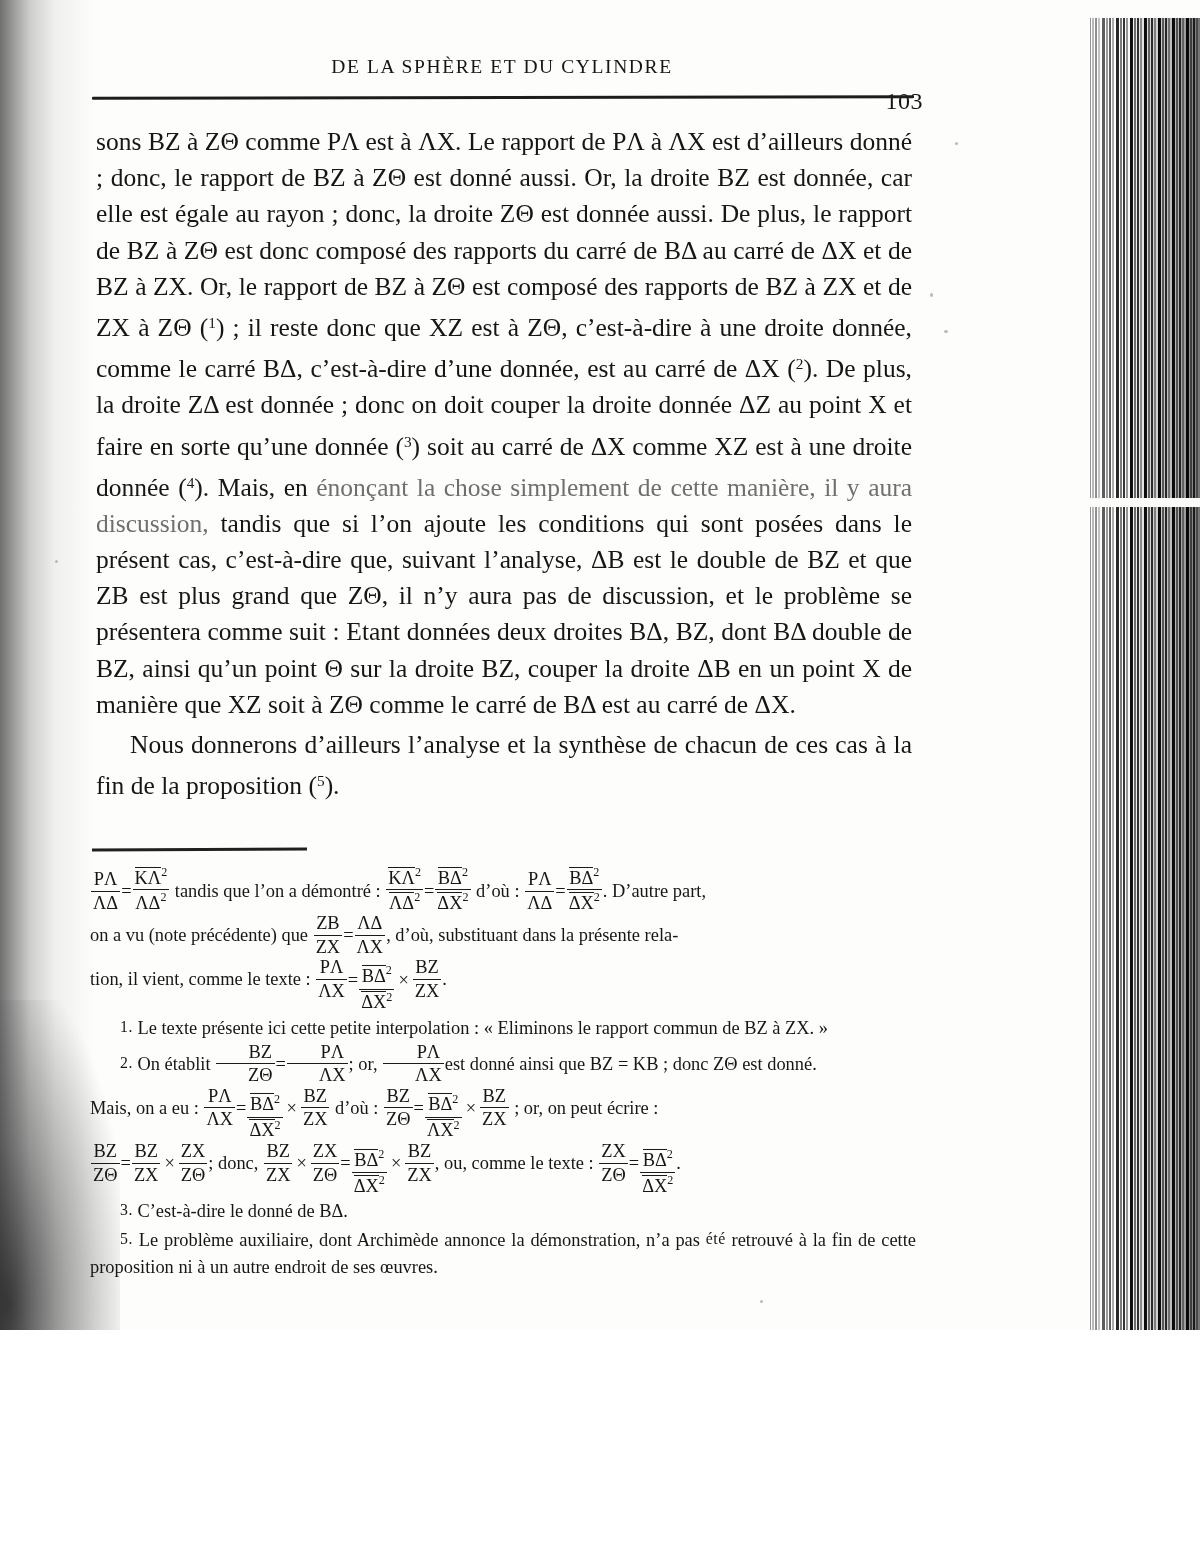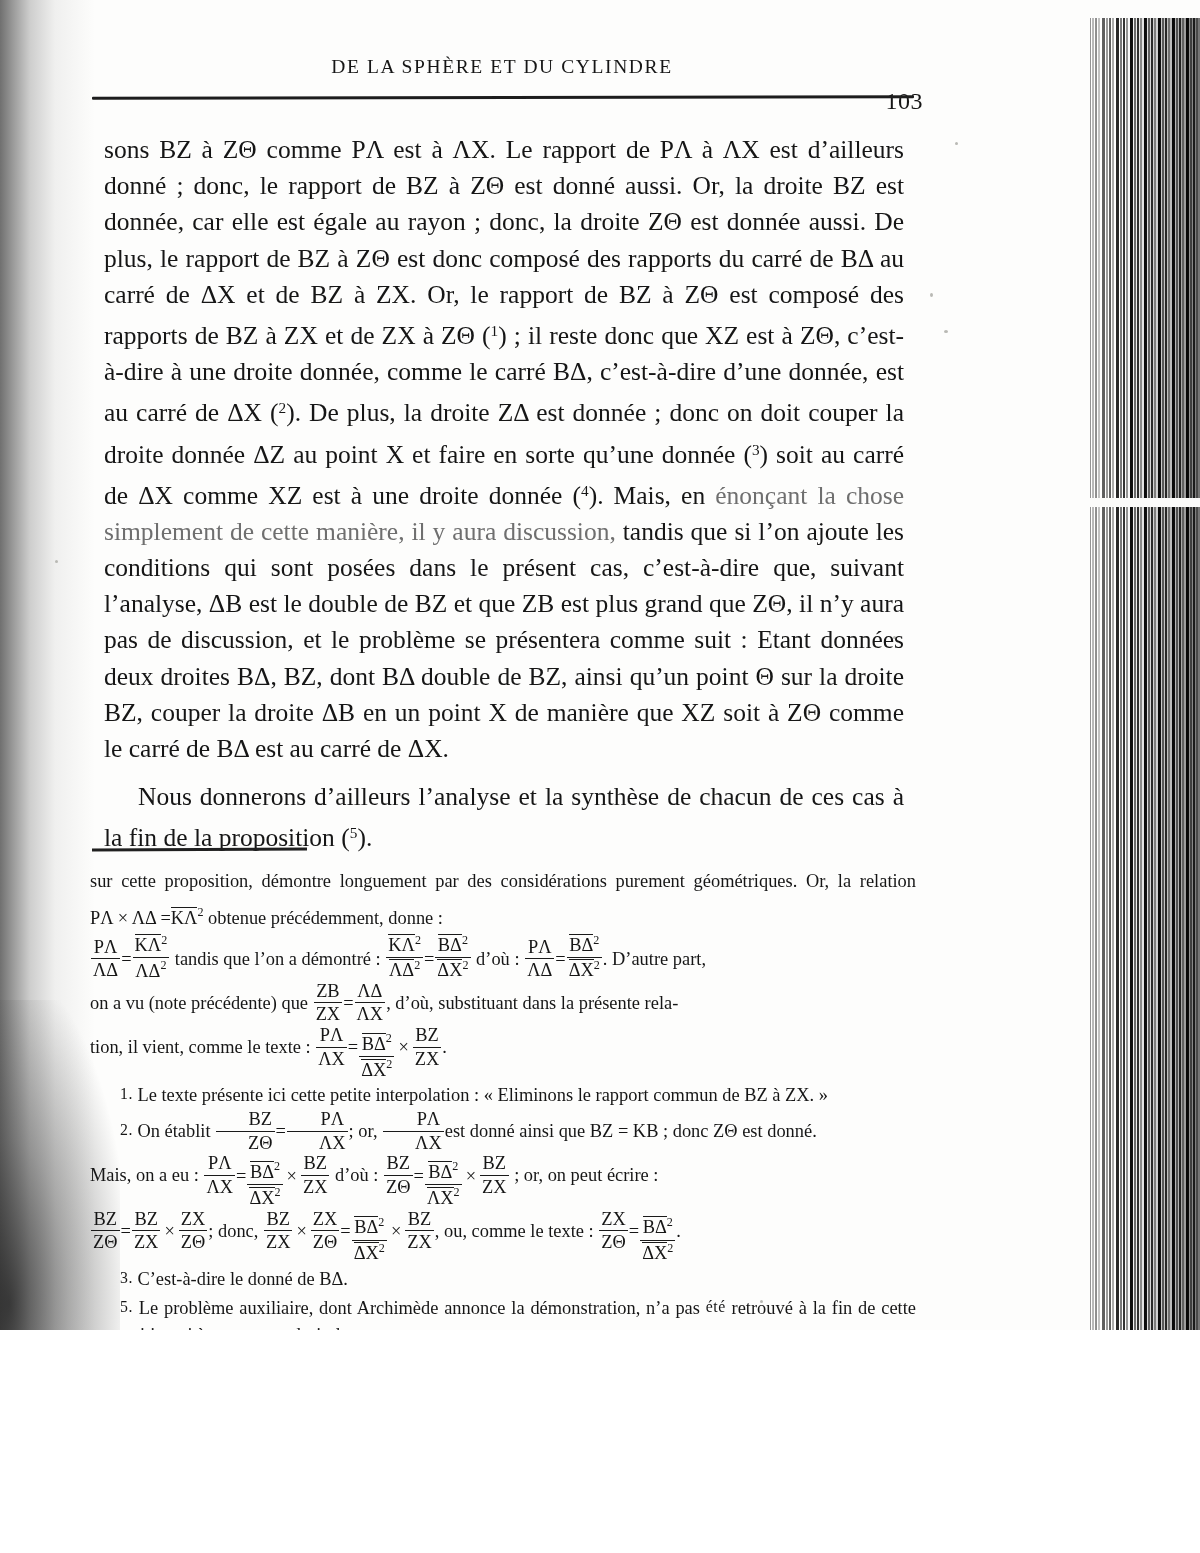--- a/index.html
+++ b/index.html
@@ -110,21 +110,21 @@
 
   
   #body-text {
     position: absolute;
     left: 92px; top: 120px;
     width: 824px;
     font-size: 25.5px;
     line-height: 36.2px;
     text-align: justify;
   }
-  #body-text p { margin: 12px; }
+  #body-text p { margin: 4px; }
   #body-text p.indent { text-indent: 34px; }
   .faded { color: #6f6f6f; }
   .fn-ref {
     font-size: 0.60em;
     vertical-align: 0.52em;
     letter-spacing: 0;
   }
 
   
   #note-rule {
@@ -208,21 +208,20 @@
 
   <div id="body-text">
     <p><span>sons BZ à ZΘ comme PΛ est à ΛX. Le rapport de PΛ à ΛX est d’ailleurs donné ; donc, le rapport de BZ à ZΘ est donné aussi. Or, la droite BZ est donnée, car elle est égale au rayon ; donc, la droite ZΘ est donnée aussi. De plus, le rapport de BZ à ZΘ est donc composé des rapports du carré de BΔ au carré de ΔX et de BZ à ZX. Or, le rapport de BZ à ZΘ est composé des rapports de BZ à ZX et de ZX à ZΘ (</span><span class="fn-ref">1</span><span>) ; il   reste donc que XZ est à ZΘ, c’est-à-dire à une droite donnée, comme le carré BΔ, c’est-à-dire d’une donnée, est au carré de ΔX (</span><span class="fn-ref">2</span><span>). De plus, la droite ZΔ est donnée ; donc on doit couper la droite donnée ΔZ au point X et faire en sorte qu’une donnée (</span><span class="fn-ref">3</span><span>) soit au carré de ΔX comme XZ est à une droite donnée (</span><span class="fn-ref">4</span><span>). Mais, en </span><span class="faded">énonçant la chose simplement de cette manière, il y aura discussion,</span><span> tandis que si l’on ajoute les conditions qui sont posées dans le présent cas, c’est-à-dire que, suivant l’analyse, ΔB est le double de BZ et que ZB est plus grand que ZΘ, il n’y aura pas de discussion, et le problème se présentera comme suit : Etant données deux droites BΔ, BZ, dont BΔ double de BZ, ainsi qu’un point Θ sur la droite BZ, couper la droite ΔB en un point X de manière que XZ soit à ZΘ comme le carré de BΔ est au carré de ΔX.</span></p>
     <p class="indent"><span>Nous donnerons d’ailleurs l’analyse et la synthèse de chacun de ces cas à la fin de la proposition (</span><span class="fn-ref">5</span><span>).</span></p>
   </div>
 
   <div id="note-rule"></div>
 
   <div id="notes">
 
-    <p><span>sur cette proposition, démontre longuement par des considérations purement géométriques. Or, la relation </span><span class="math"><span>PΛ × ΛΔ =</span><span class="ovl"><span>KΛ</span></span><span class="sq">2</span></span><span> obtenue précédemment, donne :</span></p>
 
     <p>
       <span class="math">
         <span class="frac"><span class="num">PΛ</span><span class="den">ΛΔ</span></span><span>=</span><span class="frac"><span class="num"><span class="ovl">KΛ</span><span class="sq">2</span></span><span class="den"><span>ΛΔ</span><span class="sq">2</span></span></span>
       </span><span> tandis que l’on a démontré : </span><span class="math"><span class="frac"><span class="num"><span class="ovl">KΛ</span><span class="sq">2</span></span><span class="den"><span class="ovl">ΛΔ</span><span class="sq">2</span></span></span><span>=</span><span class="frac"><span class="num"><span class="ovl">BΔ</span><span class="sq">2</span></span><span class="den"><span class="ovl">ΔX</span><span class="sq">2</span></span></span></span><span> d’où : </span><span class="math"><span class="frac"><span class="num">PΛ</span><span class="den">ΛΔ</span></span><span>=</span><span class="frac"><span class="num"><span class="ovl">BΔ</span><span class="sq">2</span></span><span class="den"><span class="ovl">ΔX</span><span class="sq">2</span></span></span></span><span>. D’autre part,</span>
     </p>
 
     <p><span>on a vu (note précédente) que </span><span class="math"><span class="frac"><span class="num">ZB</span><span class="den">ZX</span></span><span>=</span><span class="frac"><span class="num">ΛΔ</span><span class="den">ΛX</span></span></span><span>, d’où, substituant dans la présente rela-</span></p>
 
     <p><span>tion, il vient, comme le texte : </span><span class="math"><span class="frac"><span class="num">PΛ</span><span class="den">ΛX</span></span><span>=</span><span class="frac bigfrac"><span class="num"><span class="ovl">BΔ</span><span class="sq">2</span></span><span class="den"><span class="ovl">ΔX</span><span class="sq">2</span></span></span><span class="times">×</span><span class="frac"><span class="num">BZ</span><span class="den">ZX</span></span></span>.</p>

